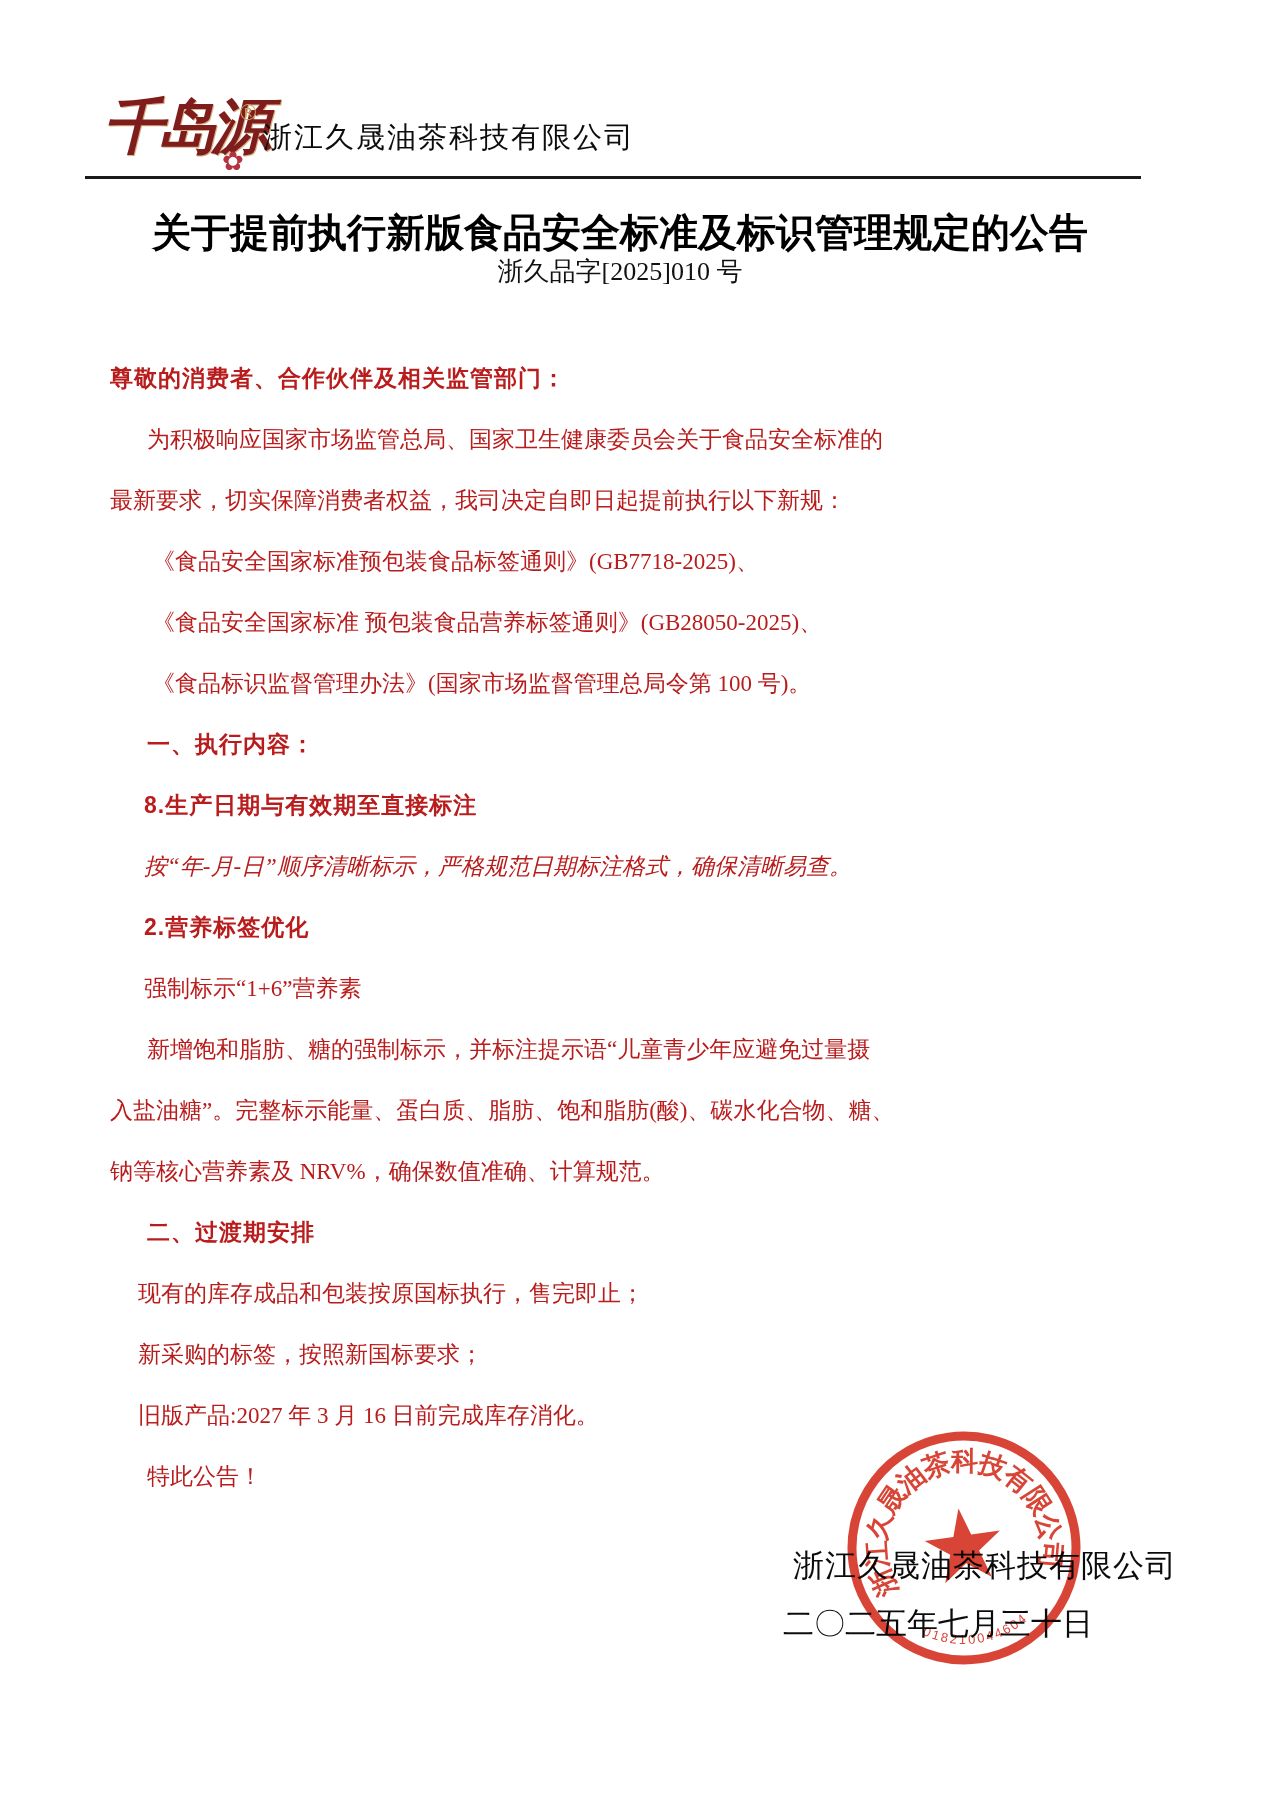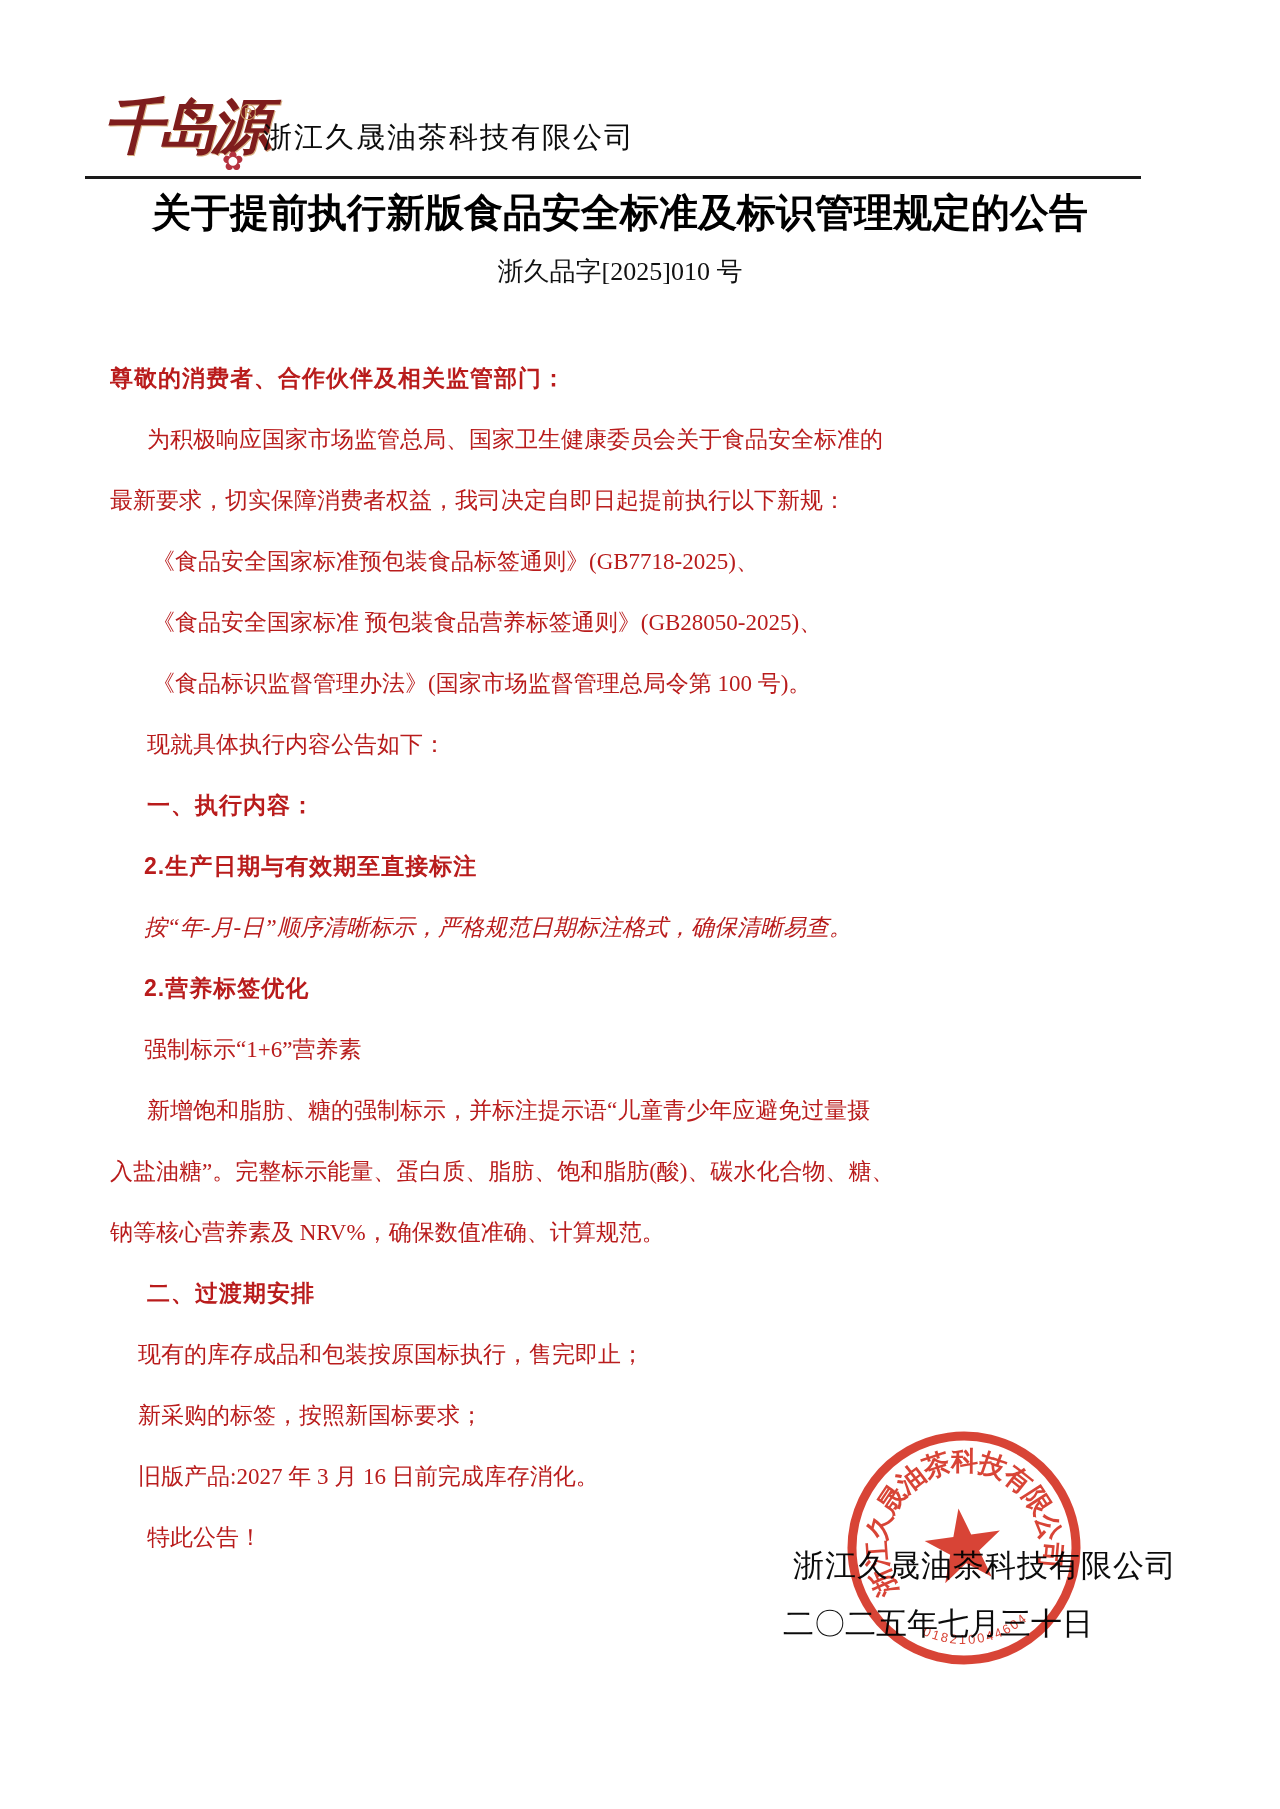--- a/index.html
+++ b/index.html
@@ -23,21 +23,21 @@
     position:absolute;left:222px;top:146px;font-size:26px;color:#b5323f;
     font-style:normal;letter-spacing:0;
   }
   #header-company{
     position:absolute;left:263px;top:118px;font-size:29px;letter-spacing:2px;
     font-family:"Liberation Serif","DejaVu Serif",serif;color:#0d0d0d;
   }
   #header-rule{position:absolute;left:85px;top:176px;width:1056px;height:3px;background:#1a1a1a;}
   
   #doc-title{
-    position:absolute;left:100px;top:186px;width:1040px;text-align:center;
+    position:absolute;left:100px;top:206px;width:1040px;text-align:center;
     font-family:"Liberation Sans","DejaVu Sans",sans-serif;font-weight:900;
     font-size:39px;letter-spacing:0px;color:#000;
   }
   #doc-number{
     position:absolute;left:100px;top:254px;width:1040px;text-align:center;
     font-size:26px;color:#111;
   }
   
   #body-lines{position:absolute;left:100px;top:348px;width:1040px;}
   #body-lines .line{
@@ -79,23 +79,22 @@
   <div id="doc-title">关于提前执行新版食品安全标准及标识管理规定的公告</div>
   <div id="doc-number">浙久品字[2025]010 号</div>
 
   <div id="body-lines">
       <div class="line bold" style="padding-left: 10px;">尊敬的消费者、合作伙伴及相关监管部门：</div>
       <div class="line" style="padding-left: 47px;">为积极响应国家市场监管总局、国家卫生健康委员会关于食品安全标准的</div>
       <div class="line" style="padding-left: 10px;">最新要求，切实保障消费者权益，我司决定自即日起提前执行以下新规：</div>
       <div class="line" style="padding-left: 52px;">《食品安全国家标准预包装食品标签通则》(GB7718-2025)、</div>
       <div class="line" style="padding-left: 52px;">《食品安全国家标准 预包装食品营养标签通则》(GB28050-2025)、</div>
       <div class="line" style="padding-left: 52px;">《食品标识监督管理办法》(国家市场监督管理总局令第 100 号)。</div>
-      <div class="line" style="padding-left: 47px;">现就具体执行内容公告如下：</div>
       <div class="line bold" style="padding-left: 47px;">一、执行内容：</div>
-      <div class="line bold" style="padding-left: 44px;">2.生产日期与有效期至直接标注</div>
+      <div class="line bold" style="padding-left: 44px;">8.生产日期与有效期至直接标注</div>
       <div class="line" style="padding-left: 44px; font-style: italic;">按“年-月-日”顺序清晰标示，严格规范日期标注格式，确保清晰易查。</div>
       <div class="line bold" style="padding-left: 44px;">2.营养标签优化</div>
       <div class="line" style="padding-left: 44px;">强制标示“1+6”营养素</div>
       <div class="line" style="padding-left: 47px;">新增饱和脂肪、糖的强制标示，并标注提示语“儿童青少年应避免过量摄</div>
       <div class="line" style="padding-left: 10px;">入盐油糖”。完整标示能量、蛋白质、脂肪、饱和脂肪(酸)、碳水化合物、糖、</div>
       <div class="line" style="padding-left: 10px;">钠等核心营养素及 NRV%，确保数值准确、计算规范。</div>
       <div class="line bold" style="padding-left: 47px;">二、过渡期安排</div>
       <div class="line" style="padding-left: 38px;">现有的库存成品和包装按原国标执行，售完即止；</div>
       <div class="line" style="padding-left: 38px;">新采购的标签，按照新国标要求；</div>
       <div class="line" style="padding-left: 38px;">旧版产品:2027 年 3 月 16 日前完成库存消化。</div>

